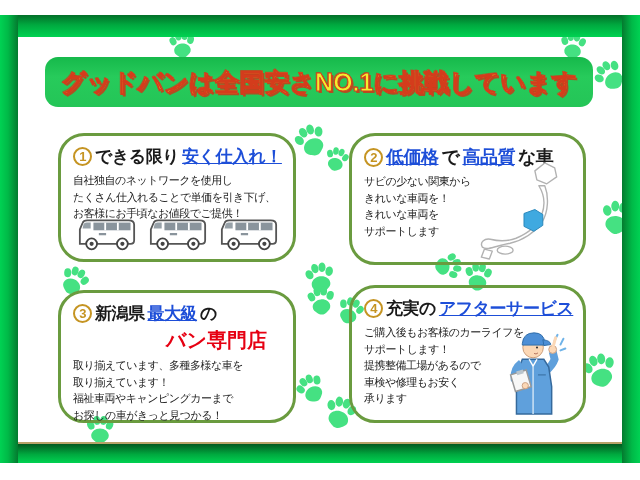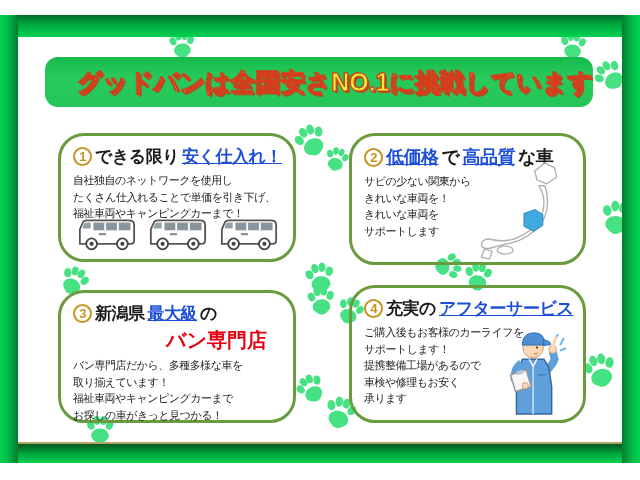--- a/index.html
+++ b/index.html
@@ -15,21 +15,21 @@
     background:linear-gradient(180deg,#015a20 0%,#00a93f 55%,#00d251 100%);}
   #frame-left{left:0;top:15px;width:18px;height:448px;
     background:linear-gradient(90deg,#00d253 0%,#00b947 45%,#047a2f 100%);}
   #frame-right{left:622px;top:15px;width:18px;height:448px;
     background:linear-gradient(270deg,#00d253 0%,#00b947 45%,#047a2f 100%);}
   #accent-line{position:absolute;left:18px;top:442px;width:604px;height:2px;
     background:#b7a269;z-index:6;}
 
   
   #banner{position:absolute;left:45px;top:57px;width:548px;height:50px;
-    border-radius:13px;z-index:3;display:flex;align-items:center;justify-content:flex-end;
+    border-radius:13px;z-index:3;display:flex;align-items:center;justify-content:center;
     background:linear-gradient(180deg,#16b94b 0%,#27cb5b 40%,#24c557 100%);}
   #banner .txt{font-size:25px;font-weight:bold;white-space:nowrap;letter-spacing:0;
     color:#f2ee2e;-webkit-text-stroke:1px #d43c1c;
     text-shadow:2px 2px 0 rgba(205,55,25,.85),-1px -1px 0 rgba(205,55,25,.6);}
 
   
   .box{position:absolute;border:3px solid #6a9b3f;border-radius:26px;
     background:transparent;box-sizing:border-box;z-index:2;padding:9px 12px;}
   #box1{left:58px;top:133px;width:238px;height:129px;}
   #box2{left:349px;top:133px;width:237px;height:132px;}
@@ -227,21 +227,21 @@
 
   <div id="box1" class="box">
     <div class="box-title">
       <span class="num-circle">1</span>
       <span class="t-black">できる限り</span>
         <span class="t-red">安く仕入れ！</span>
     </div>
     <div class="box-body">
       <div>自社独自のネットワークを使用し</div>
       <div>たくさん仕入れることで単価を引き下げ、</div>
-      <div>福祉車両やキャンピングカーまで！</div>
+      <div>お客様にお手頃なお値段でご提供！</div>
     </div>
     <div class="vans">
       <svg class="van" viewBox="0 0 66 42">
         <path d="M3,33 L3,17 L6,10 Q7,7 11,7 L57,7 Q63,7 63,12 L63,29 Q63,33 59,33 Z" fill="#ffffff" stroke="#555" stroke-width="2"></path>
         <path d="M6,16 L7,11.5 Q7.6,9.5 10.5,9.5 L15,9.5 L15,16 Z" fill="#97a1a8"></path>
         <rect x="18" y="9.5" width="41" height="8.5" fill="#8a949c"></rect>
         <line x1="31" y1="9.5" x2="31" y2="18" stroke="#fff" stroke-width="2"></line>
         <line x1="45" y1="9.5" x2="45" y2="18" stroke="#fff" stroke-width="2"></line>
         <rect x="24" y="21" width="8" height="2.5" fill="#8a949c"></rect>
         <circle cx="16" cy="33" r="6" fill="#fff" stroke="#444" stroke-width="2"></circle>
@@ -303,21 +303,21 @@
 
   <div id="box3" class="box">
     <div class="box-title">
       <span class="num-circle">3</span>
       <span class="t-black">新潟県</span>
         <span class="t-red">最大級</span>
         <span class="t-black">の</span>
     </div>
     <div class="title2">バン専門店</div>
     <div class="box-body">
-      <div>バン専門店だから、多種多様な車を</div>
+      <div>取り揃えています、多種多様な車を</div>
       <div>取り揃えています！</div>
       <div>福祉車両やキャンピングカーまで</div>
       <div>お探しの車がきっと見つかる！</div>
     </div>
   </div>
 
   <div id="box4" class="box">
     <div class="box-title">
       <span class="num-circle">4</span>
       <span class="t-black">充実の</span>

